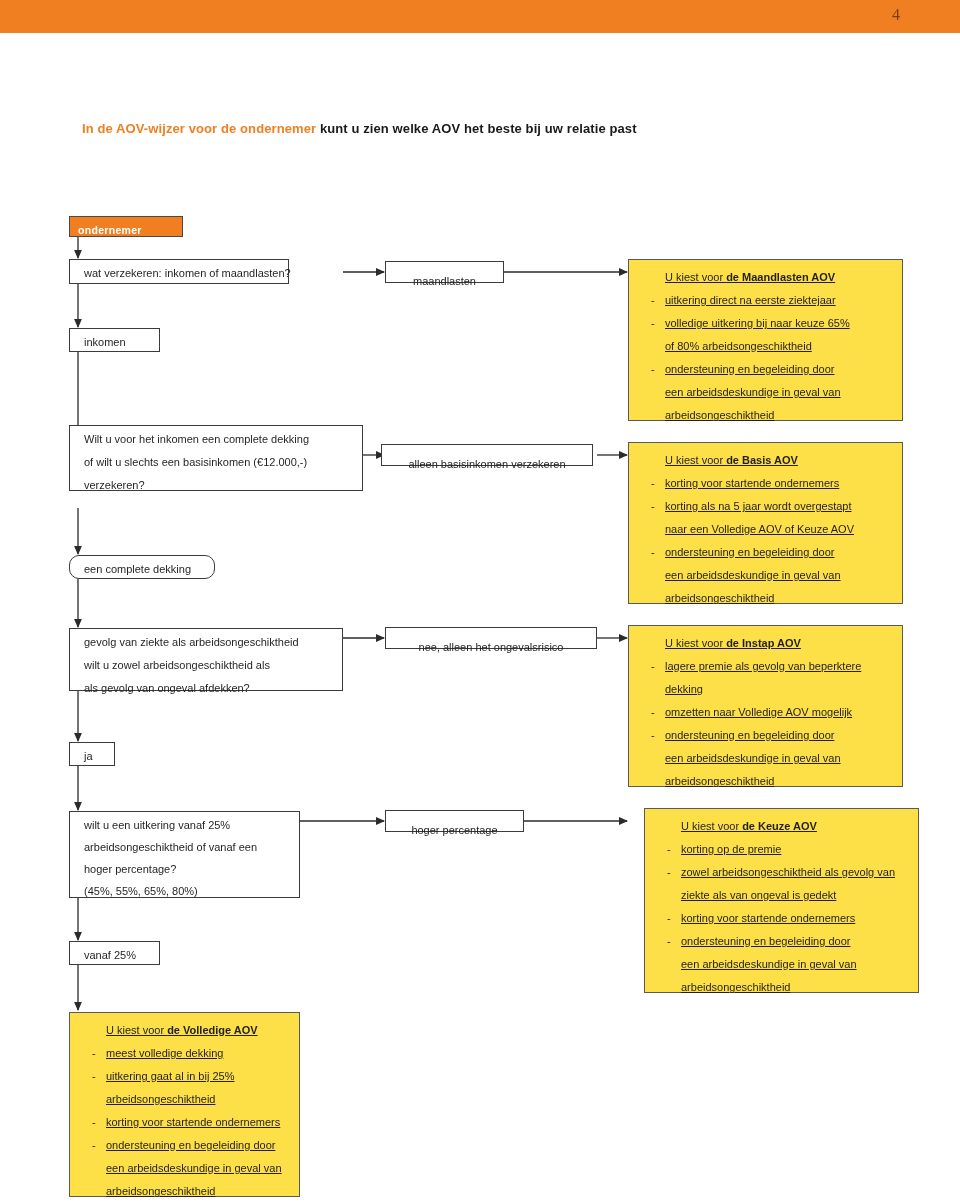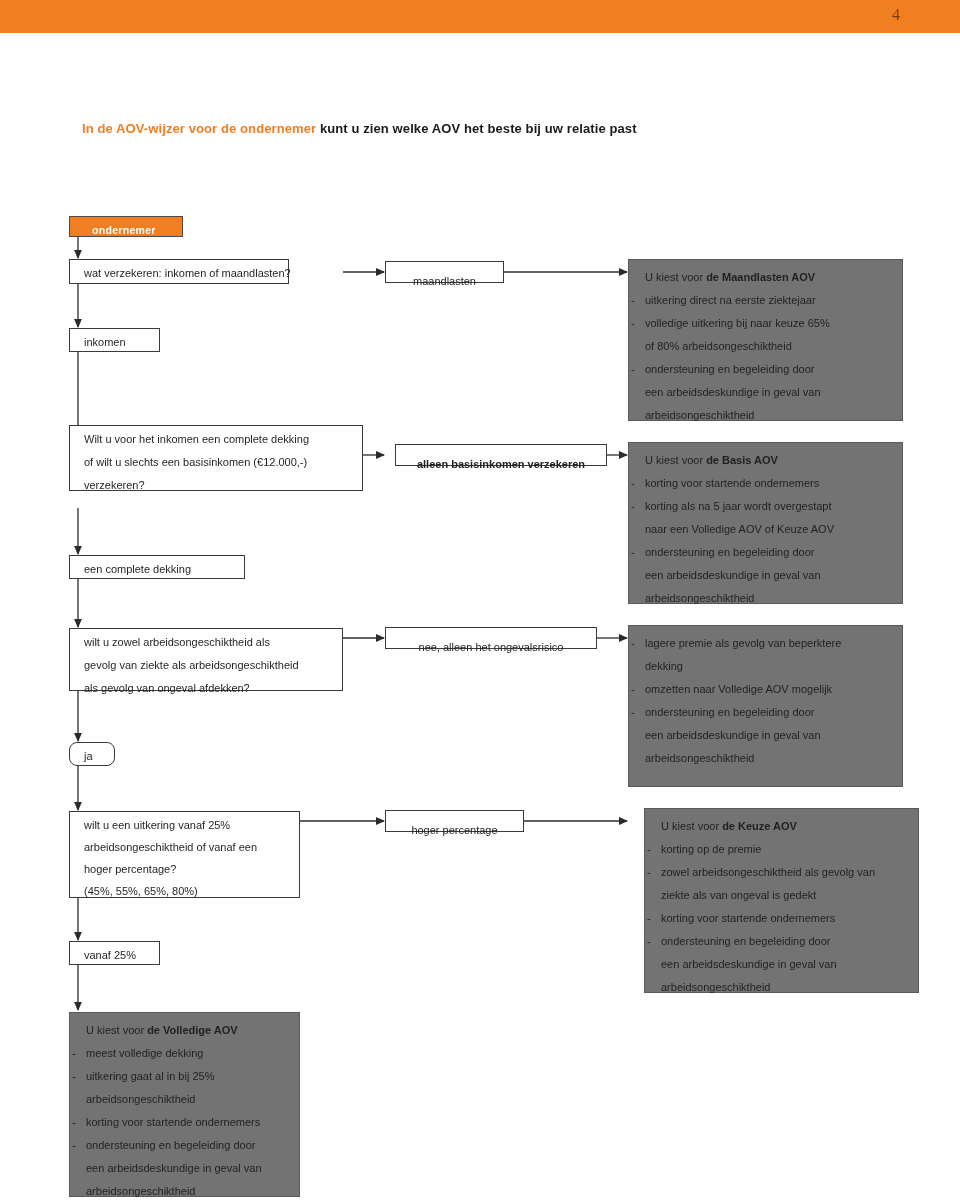--- a/index.html
+++ b/index.html
@@ -81,27 +81,28 @@
     padding: 8px 6px;
   }
   
   .box-orange {
     background: #f17f22;
     border: 1.5px solid #4a4a4a;
     color: #ffffff;
     font-weight: bold;
     font-size: 10.5px;
     letter-spacing: .3px;
-    padding: 2px 0 2px 22px;
+    padding: 2px 0 2px 8px;
   }
   
   .panel {
-    background: #737373;
+    background: #fde047;
     border: 1.5px solid #5a5a5a;
-    padding: 6px 10px 7px 2px;
+    padding: 6px 10px 7px 22px;
+    text-decoration: underline;
   }
   .panel .p-head {
     padding-left: 14px;
     white-space: nowrap;
   }
   .panel .p-head b { font-weight: bold; }
   .panel .p-item {
     position: relative;
     padding-left: 14px;
     white-space: nowrap;
@@ -195,53 +196,54 @@
     <div class="p-cont">een arbeidsdeskundige in geval van</div>
     <div class="p-cont">arbeidsongeschiktheid</div>
   </div>
 
   <div class="node box-plain" style="left:69px; top:425px; width:294px; height:66px;">
     <div class="qline">Wilt u voor het inkomen een complete dekking</div>
     <div class="qline">of wilt u slechts een basisinkomen (€12.000,-)</div>
     <div class="qline">verzekeren?</div>
   </div>
 
-  <div class="node box-mid" style="left:395px; top:444px; width:212px; height:22px;font-weight:bold;">
+  <div class="node box-mid" style="left:381px; top:444px; width:212px; height:22px;">
     <span>alleen basisinkomen verzekeren</span>
   </div>
 
-  <div class="node box-plain" style="left:69px; top:555px; width:176px; height:24px;">
+  <div class="node box-plain" style="left:69px; top:555px; width:146px; height:24px;border-radius:10px;">
     <span>een complete dekking</span>
   </div>
 
   <div class="node panel" style="left:628px; top:442px; width:275px; height:162px;">
     <div class="p-head"><span>U kiest voor </span><b>de Basis AOV</b></div>
     <div class="p-item"><span class="dash">-</span><span>korting voor startende ondernemers</span></div>
     <div class="p-item"><span class="dash">-</span><span>korting als na 5 jaar wordt overgestapt</span></div>
     <div class="p-cont">naar een Volledige AOV of Keuze AOV</div>
     <div class="p-item"><span class="dash">-</span><span>ondersteuning en begeleiding door</span></div>
     <div class="p-cont">een arbeidsdeskundige in geval van</div>
     <div class="p-cont">arbeidsongeschiktheid</div>
   </div>
 
   <div class="node box-plain" style="left:69px; top:628px; width:274px; height:63px;">
+    <div class="qline">gevolg van ziekte als arbeidsongeschiktheid</div>
     <div class="qline">wilt u zowel arbeidsongeschiktheid als</div>
-    <div class="qline">gevolg van ziekte als arbeidsongeschiktheid</div>
     <div class="qline">als gevolg van ongeval afdekken?</div>
   </div>
 
   <div class="node box-mid" style="left:385px; top:627px; width:212px; height:22px;">
     <span>nee, alleen het ongevalsrisico</span>
   </div>
 
-  <div class="node box-plain" style="left:69px; top:742px; width:46px; height:24px;border-radius:8px;">
+  <div class="node box-plain" style="left:69px; top:742px; width:46px; height:24px;">
     <span>ja</span>
   </div>
 
   <div class="node panel" style="left:628px; top:625px; width:275px; height:162px;">
+    <div class="p-head"><span>U kiest voor </span><b>de Instap AOV</b></div>
     <div class="p-item"><span class="dash">-</span><span>lagere premie als gevolg van beperktere</span></div>
     <div class="p-cont">dekking</div>
     <div class="p-item"><span class="dash">-</span><span>omzetten naar Volledige AOV mogelijk</span></div>
     <div class="p-item"><span class="dash">-</span><span>ondersteuning en begeleiding door</span></div>
     <div class="p-cont">een arbeidsdeskundige in geval van</div>
     <div class="p-cont">arbeidsongeschiktheid</div>
   </div>
 
   <div class="node box-plain" style="left:69px; top:811px; width:231px; height:87px; line-height:22px;">
     <div class="qline">wilt u een uitkering vanaf 25%</div>

